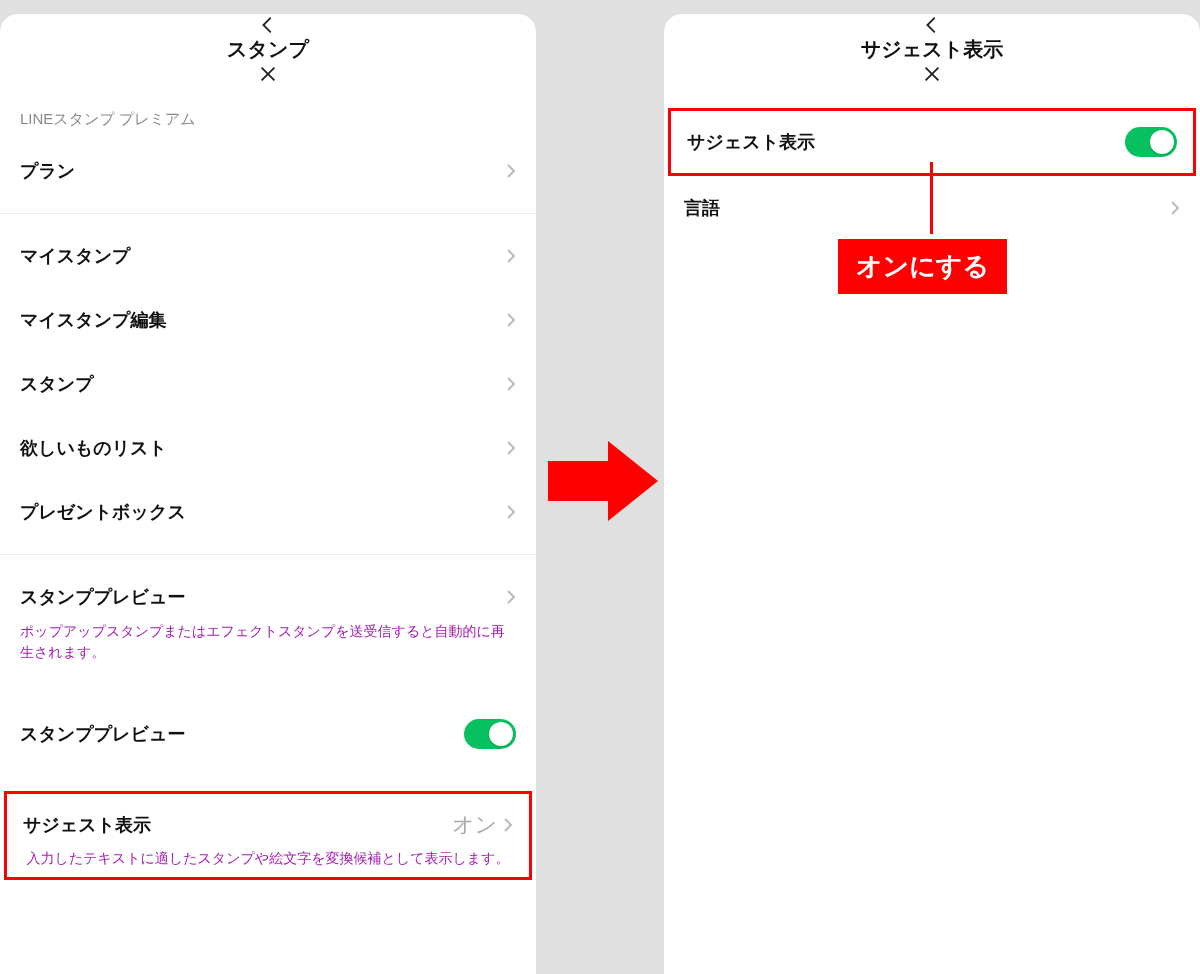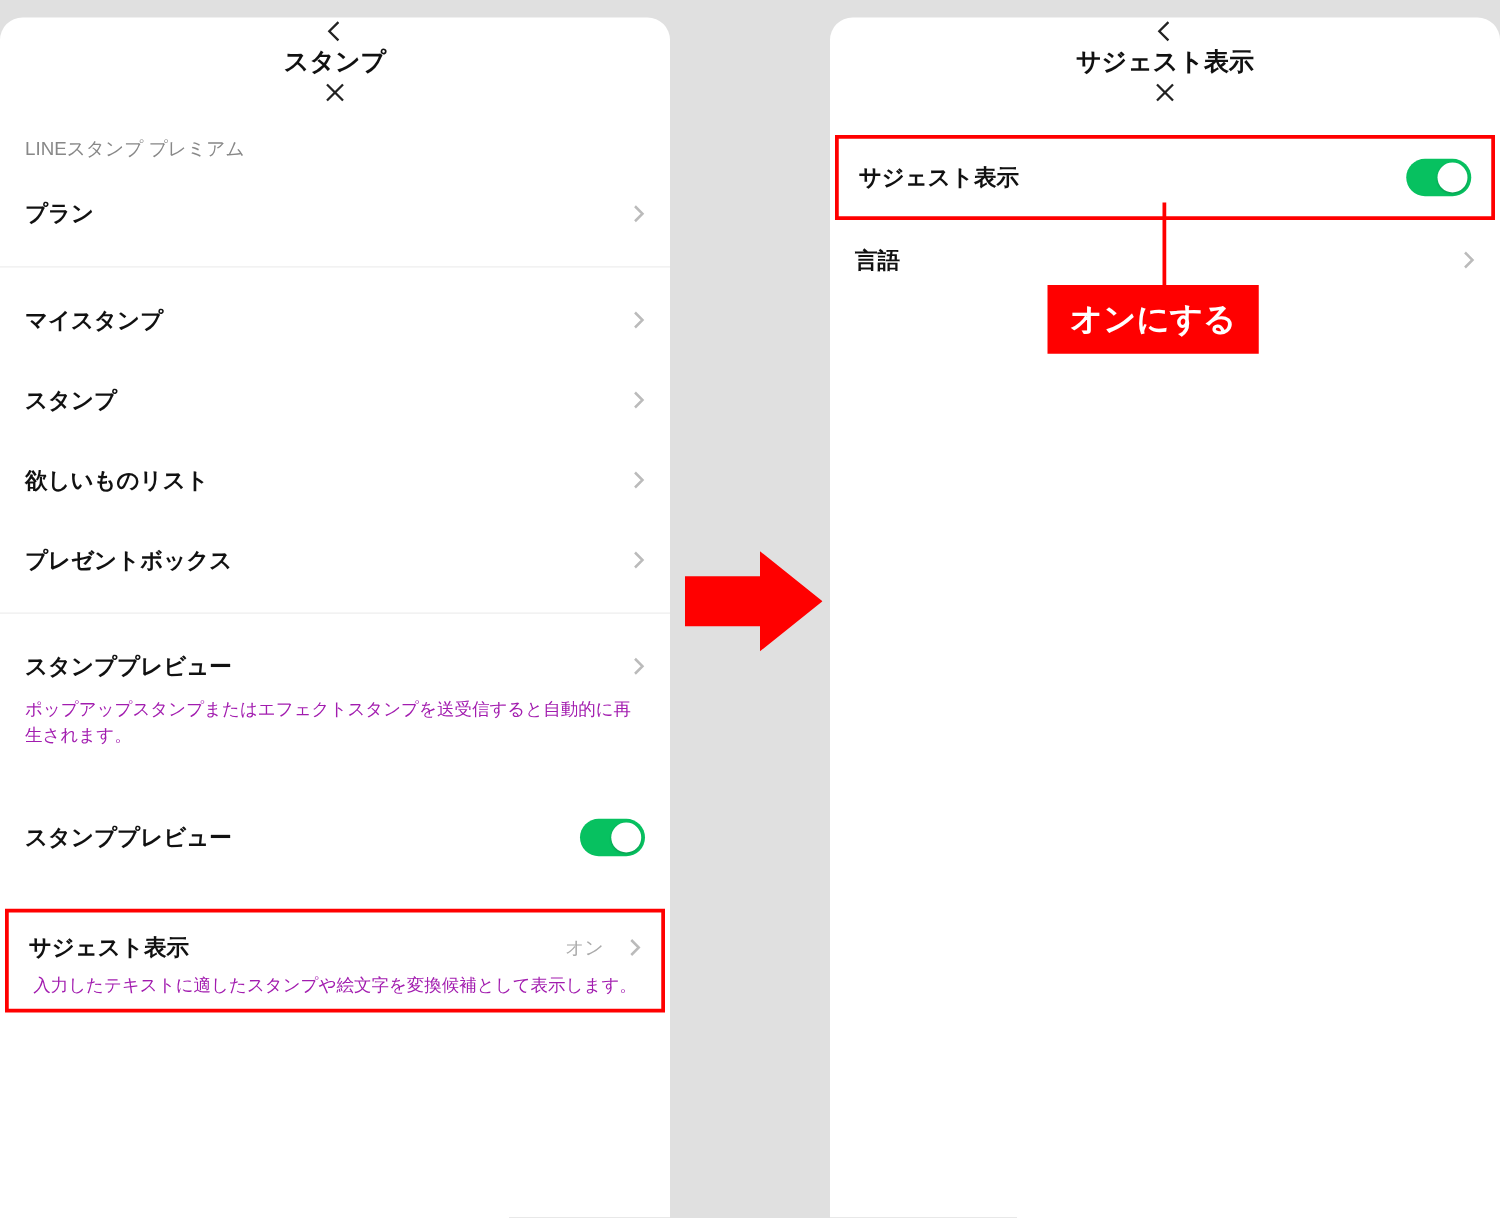--- a/index.html
+++ b/index.html
@@ -64,23 +64,23 @@
       justify-content: space-between;
       padding: 20px 20px;
       cursor: pointer;
     }
     .row-label {
       font-size: 18px;
       font-weight: 700;
       color: #111;
     }
     .row-secondary {
-      font-size: 15px;
+      font-size: 22px;
       color: #aaa;
-      margin-right: 20px;
+      margin-right: 6px;
     }
     .row-right {
       display: flex;
       align-items: center;
     }
     .chevron {
       width: 10px;
       height: 16px;
     }
     .chevron svg {
@@ -187,20 +187,28 @@
 
   <div class="row">
     <div class="row-label">マイスタンプ</div>
     <div class="row-right">
       <span class="chevron"><svg viewBox="0 0 10 16" width="10" height="16">
             <polyline points="2,2 8,8 2,14"></polyline>
           </svg></span>
     </div>
   </div>
 
+  <div class="row">
+    <div class="row-label">マイスタンプ編集</div>
+    <div class="row-right">
+      <span class="chevron"><svg viewBox="0 0 10 16" width="10" height="16">
+            <polyline points="2,2 8,8 2,14"></polyline>
+          </svg></span>
+    </div>
+  </div>
 
   <div class="row">
     <div class="row-label">スタンプ</div>
     <div class="row-right">
       <span class="chevron"><svg viewBox="0 0 10 16" width="10" height="16">
             <polyline points="2,2 8,8 2,14"></polyline>
           </svg></span>
     </div>
   </div>
 
@@ -295,13 +303,13 @@
 </div>
 
 <div class="arrow-annotation">
   <svg viewBox="0 0 110 90" width="110" height="90">
     <polygon points="0,25 60,25 60,5 110,45 60,85 60,65 0,65"></polygon>
   </svg>
 </div>
 
 <div class="callout-line" style="left:930px; top:162px; width:3px; height:72px;"></div>
 
-<div class="callout" style="left:838px; top:228px;">オンにする</div>
+<div class="callout" style="left:838px; top:239px;">オンにする</div>
 
 </body></html>

